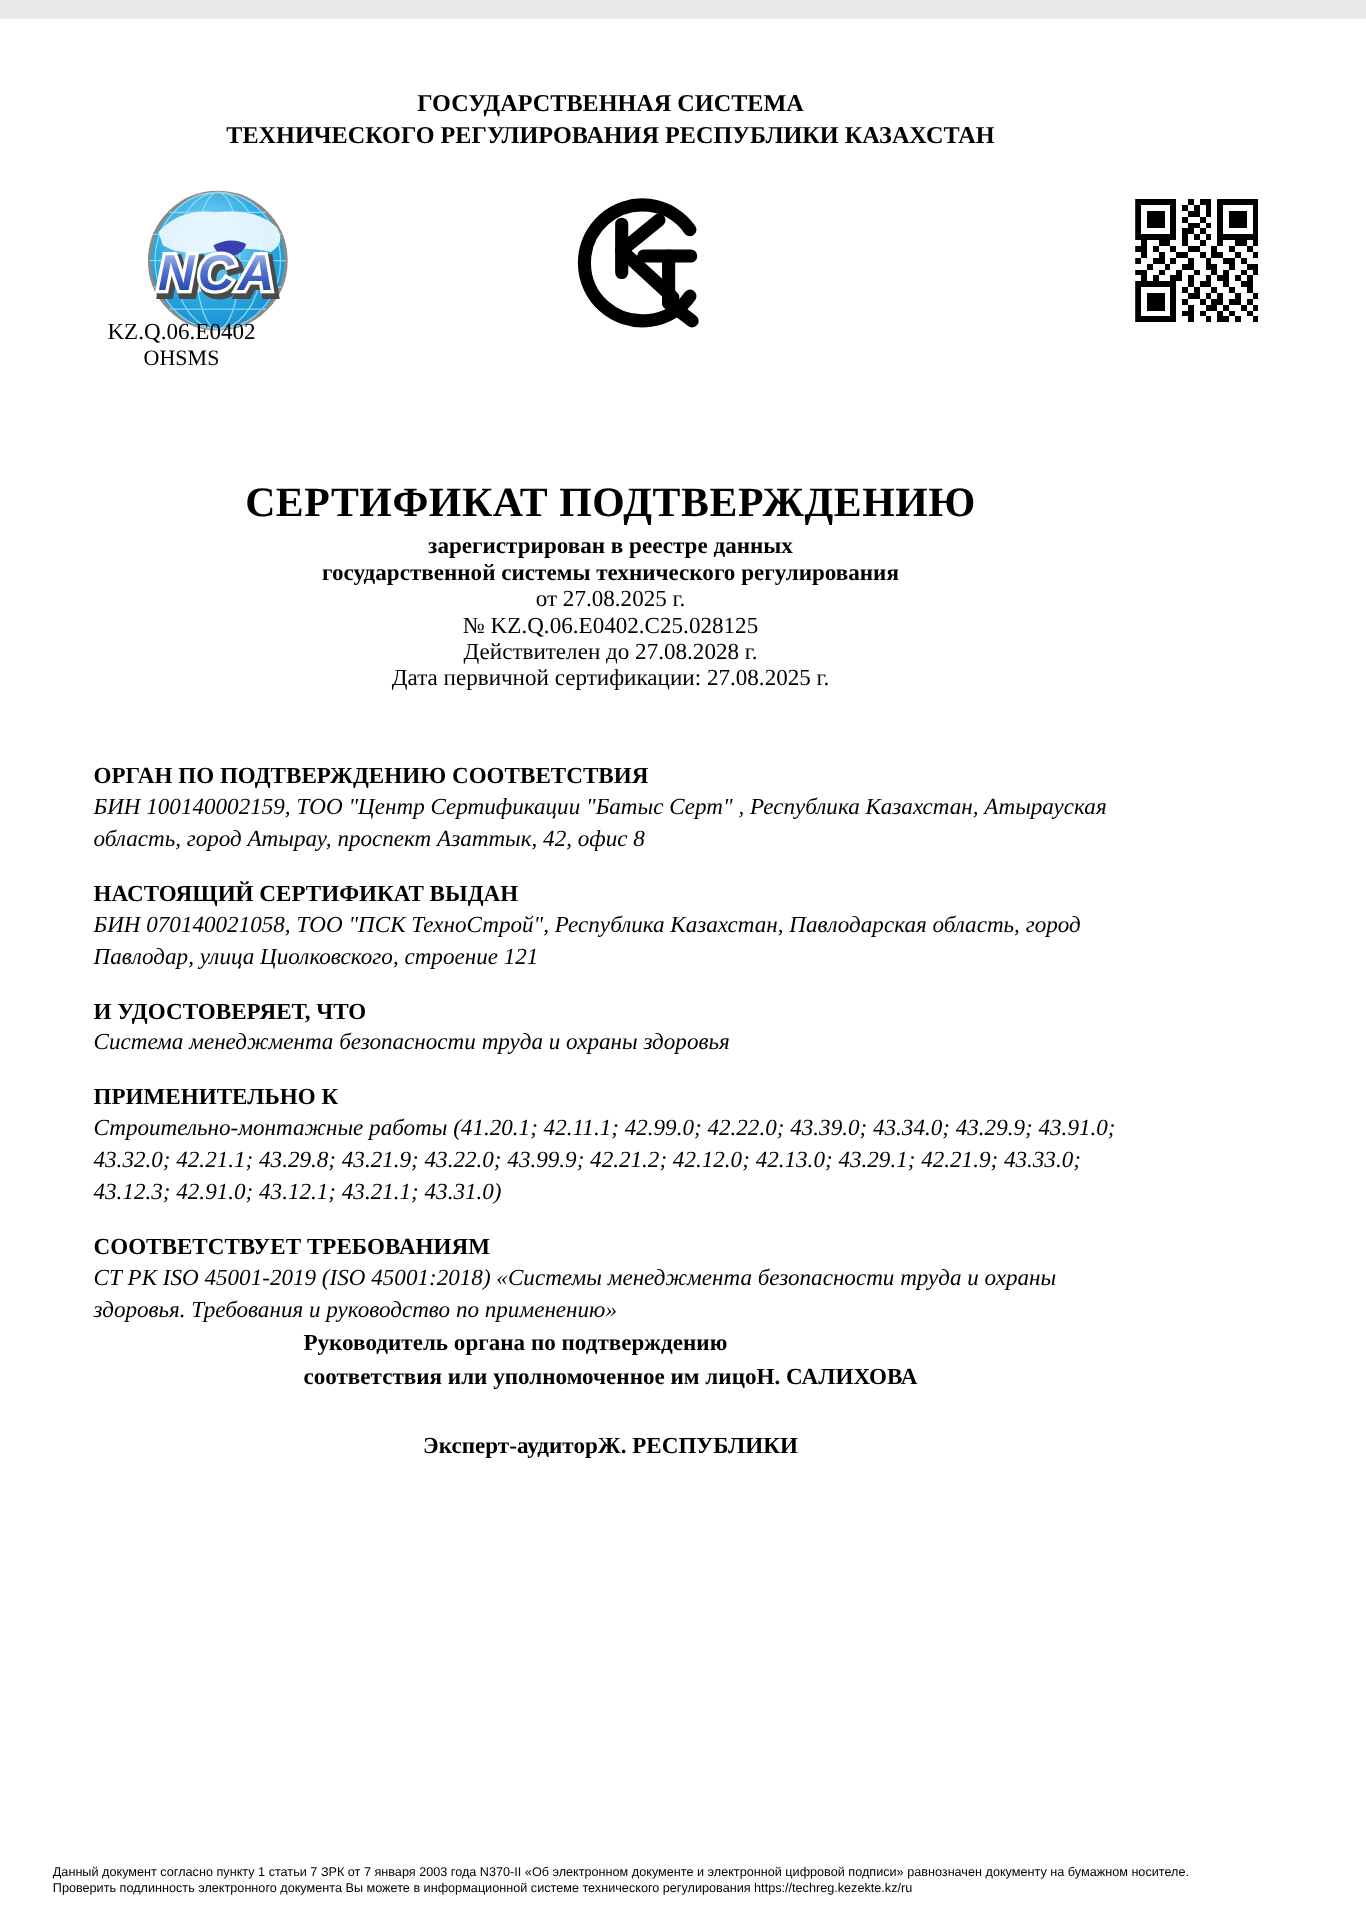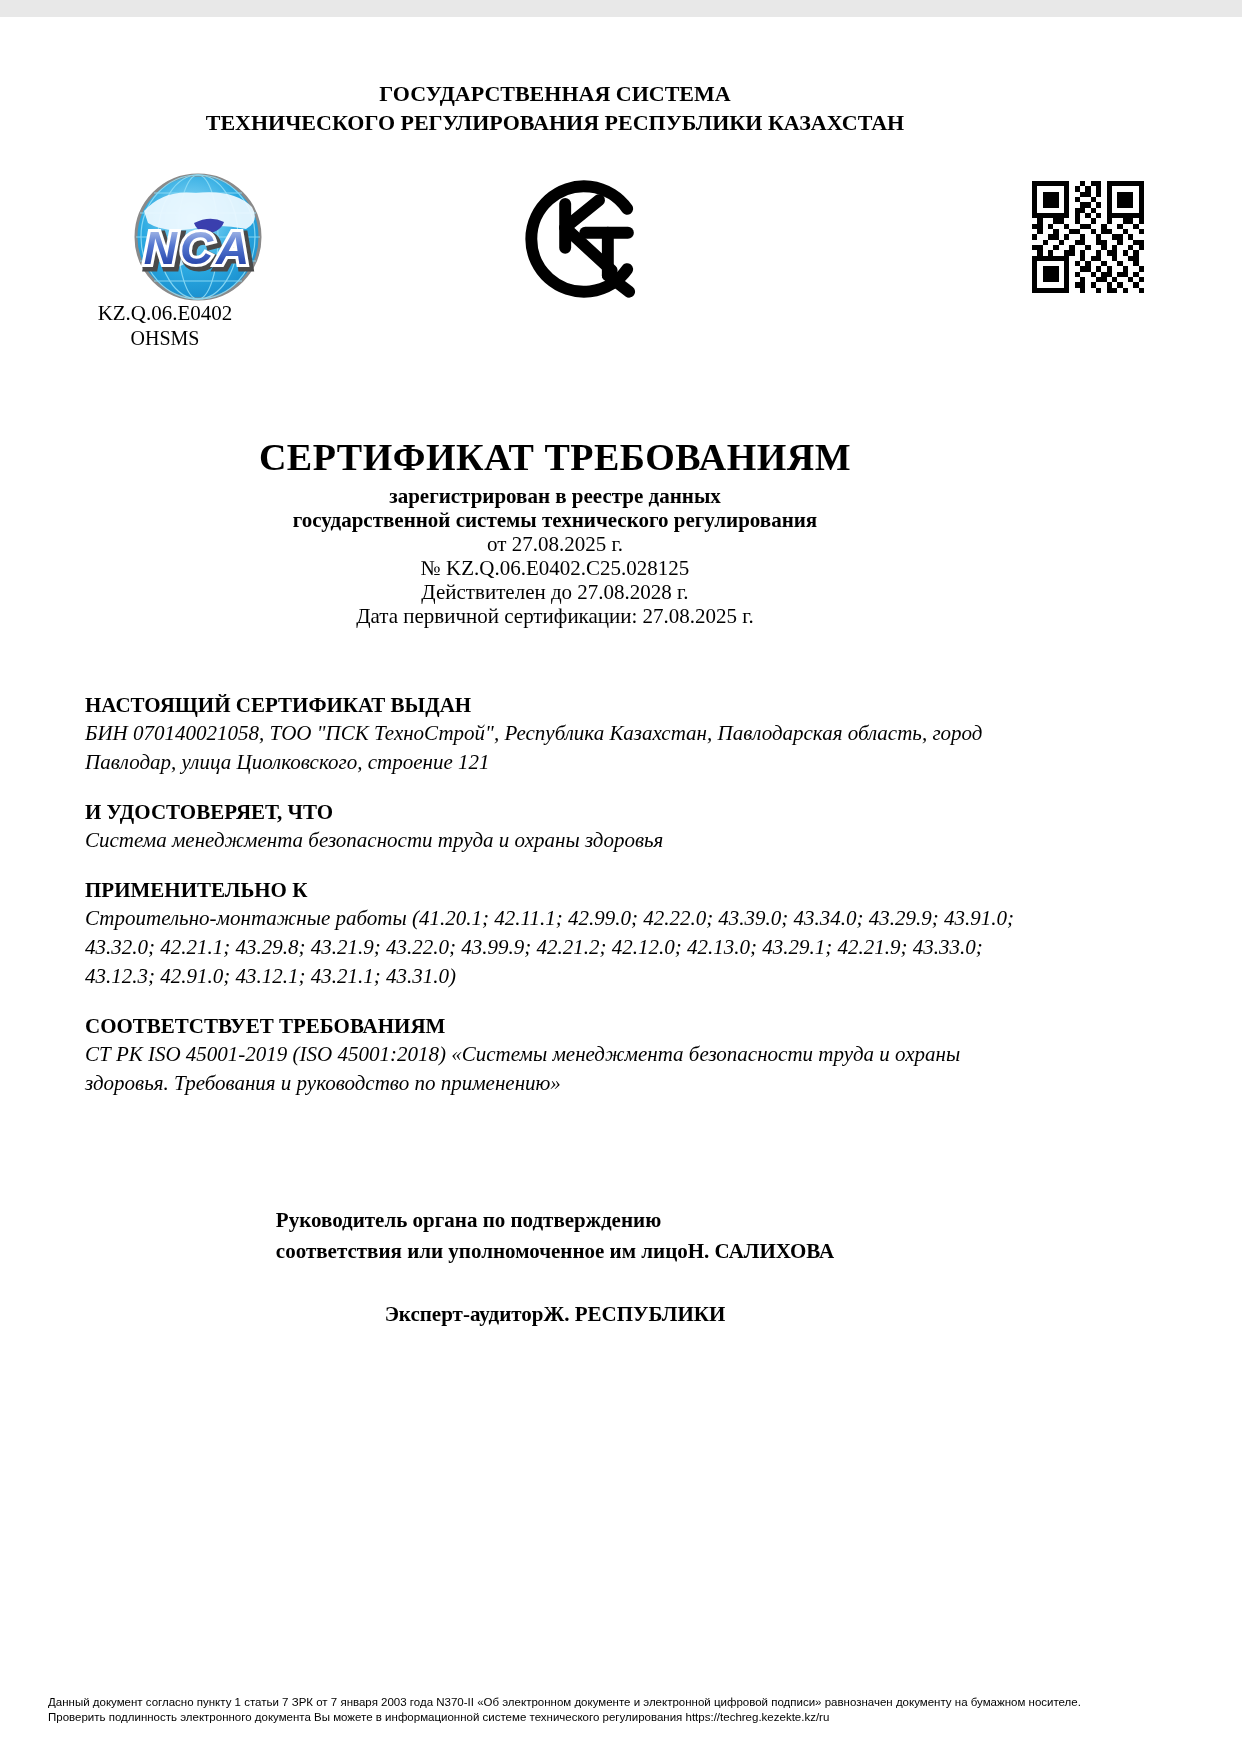--- a/index.html
+++ b/index.html
@@ -7,21 +7,21 @@
     position:relative; width:1242px; height:1756px; margin:17px auto;
     background:#ffffff; color:#000;
     font-family:"Liberation Serif","DejaVu Serif",serif;
     overflow:hidden;
   }
   .hdr {
     position:absolute; left:85px; top:62px; width:940px;
     text-align:center; font-weight:bold; font-size:22px; line-height:29px;
   }
   .nca-block { position:absolute; left:98px; top:150px; width:200px; }
-  .nca-codes { position:absolute; left:85px; top:284px; width:160px; text-align:center; }
+  .nca-codes { position:absolute; left:85px; top:272px; width:160px; text-align:center; }
   .code-line1 { font-size:21px; line-height:25px; }
   .code-line2 { font-size:20px; line-height:24px; }
   .kt-mark { position:absolute; left:515px; top:153px; }
   .qr-box { position:absolute; left:1032px; top:164px; width:112px; height:112px; }
   .title-block { position:absolute; left:85px; top:418px; width:940px; text-align:center; }
   .cert-title { font-size:38px; font-weight:bold; line-height:44px; letter-spacing:.5px; }
   .t-sub { font-size:21px; line-height:24px; }
   .t-bold { font-weight:bold; }
   .title-block .first { margin-top:5px; }
   .sections { position:absolute; left:85px; top:674px; width:942px; }
@@ -112,30 +112,34 @@
           <rect x="16" y="2" width="3" height="3"></rect>
         <rect x="0" y="14" width="7" height="7"></rect>
           <rect x="1" y="15" width="5" height="5" fill="#fff"></rect>
           <rect x="2" y="16" width="3" height="3"></rect>
         <path d="M9 0h1v1h-1zM11 0h2v1h-2zM8 1h1v1h-1zM10 1h1v1h-1zM12 1h1v1h-1zM9 2h2v1h-2zM12 2h1v1h-1zM8 3h1v1h-1zM11 3h1v1h-1zM9 4h2v1h-2zM12 4h1v1h-1zM8 5h2v1h-2zM11 5h1v1h-1zM8 6h1v1h-1zM10 6h1v1h-1zM12 6h1v1h-1zM1 7h1v1h-1zM4 7h2v1h-2zM8 7h1v1h-1zM11 7h1v1h-1zM14 7h1v1h-1zM17 7h2v1h-2zM20 7h1v1h-1zM0 8h2v1h-2zM3 8h1v1h-1zM6 8h1v1h-1zM9 8h2v1h-2zM13 8h1v1h-1zM16 8h1v1h-1zM19 8h1v1h-1zM1 9h1v1h-1zM4 9h1v1h-1zM7 9h2v1h-2zM11 9h1v1h-1zM13 9h2v1h-2zM17 9h1v1h-1zM20 9h1v1h-1zM0 10h1v1h-1zM3 10h2v1h-2zM6 10h1v1h-1zM9 10h1v1h-1zM12 10h1v1h-1zM15 10h2v1h-2zM18 10h1v1h-1zM2 11h1v1h-1zM5 11h1v1h-1zM8 11h2v1h-2zM12 11h2v1h-2zM16 11h1v1h-1zM19 11h2v1h-2zM0 12h2v1h-2zM4 12h1v1h-1zM7 12h1v1h-1zM10 12h1v1h-1zM13 12h1v1h-1zM15 12h1v1h-1zM18 12h1v1h-1zM20 12h1v1h-1zM1 13h1v1h-1zM3 13h1v1h-1zM6 13h2v1h-2zM9 13h1v1h-1zM12 13h1v1h-1zM14 13h2v1h-2zM17 13h1v1h-1zM19 13h1v1h-1zM9 14h1v1h-1zM11 14h2v1h-2zM15 14h1v1h-1zM18 14h2v1h-2zM8 15h1v1h-1zM10 15h1v1h-1zM13 15h1v1h-1zM16 15h1v1h-1zM19 15h1v1h-1zM9 16h2v1h-2zM12 16h1v1h-1zM14 16h1v1h-1zM17 16h1v1h-1zM20 16h1v1h-1zM8 17h1v1h-1zM11 17h1v1h-1zM13 17h2v1h-2zM16 17h2v1h-2zM19 17h1v1h-1zM9 18h1v1h-1zM12 18h2v1h-2zM15 18h1v1h-1zM18 18h1v1h-1zM20 18h1v1h-1zM8 19h2v1h-2zM11 19h1v1h-1zM14 19h1v1h-1zM16 19h1v1h-1zM19 19h1v1h-1zM9 20h1v1h-1zM12 20h1v1h-1zM14 20h2v1h-2zM17 20h1v1h-1zM20 20h1v1h-1z"></path>
       </g>
     </svg>
   </div>
 
   <div class="title-block">
-    <div class="cert-title">СЕРТИФИКАТ ТРЕБОВАНИЯМ</div>
+    <div class="cert-title">СЕРТИФИКАТ ПОДТВЕРЖДЕНИЮ</div>
     <div class="t-sub t-bold first">зарегистрирован в реестре данных</div>
     <div class="t-sub t-bold">государственной системы технического регулирования</div>
     <div class="t-sub">от 27.08.2025 г.</div>
     <div class="t-sub">№ KZ.Q.06.E0402.C25.028125</div>
     <div class="t-sub">Действителен до 27.08.2028 г.</div>
     <div class="t-sub">Дата первичной сертификации: 27.08.2025 г.</div>
   </div>
 
   <div class="sections">
+    <div class="section">
+      <div class="section-heading">ОРГАН ПО ПОДТВЕРЖДЕНИЮ СООТВЕТСТВИЯ</div>
+      <div class="section-body">БИН 100140002159, ТОО "Центр Сертификации "Батыс Серт" , Республика Казахстан, Атырауская область, город Атырау, проспект Азаттык, 42, офис 8</div>
+    </div>
     <div class="section">
       <div class="section-heading">НАСТОЯЩИЙ СЕРТИФИКАТ ВЫДАН</div>
       <div class="section-body">БИН 070140021058, ТОО "ПСК ТехноСтрой", Республика Казахстан, Павлодарская область, город Павлодар, улица Циолковского, строение 121</div>
     </div>
     <div class="section">
       <div class="section-heading">И УДОСТОВЕРЯЕТ, ЧТО</div>
       <div class="section-body">Система менеджмента безопасности труда и охраны здоровья</div>
     </div>
     <div class="section">
       <div class="section-heading">ПРИМЕНИТЕЛЬНО К</div>

